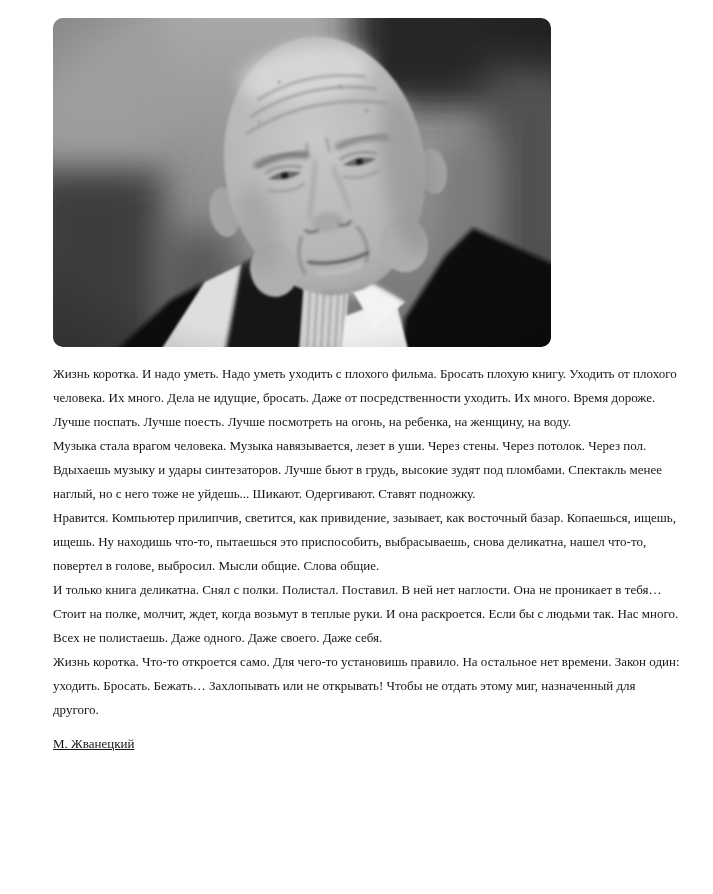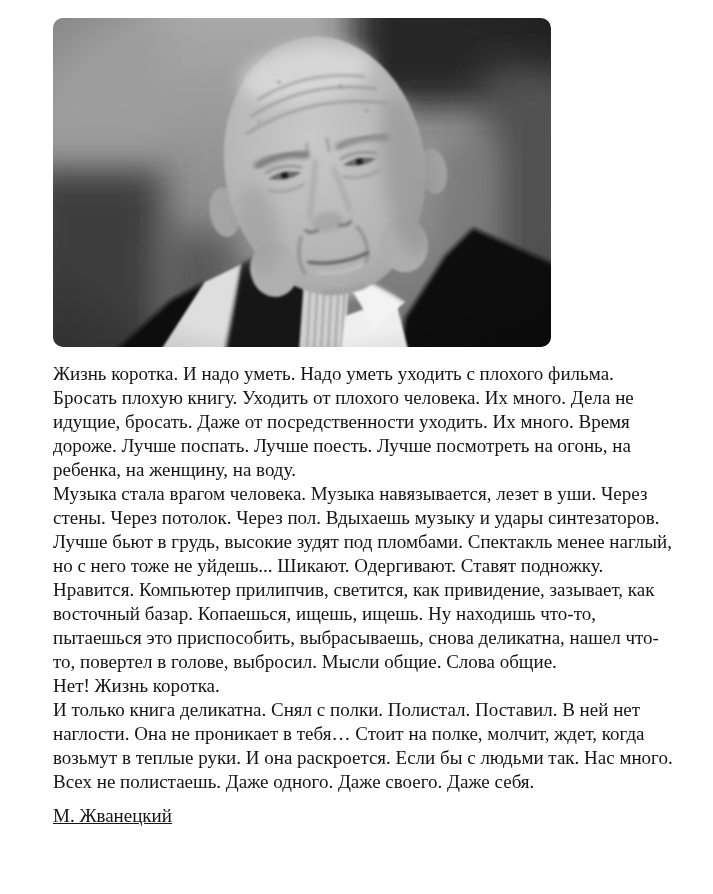--- a/index.html
+++ b/index.html
@@ -23,21 +23,21 @@
     border-radius: 10px;
     overflow: hidden;
     background: #8d8d8d;
   }
   .photo-wrap svg { display: block; }
   .article {
     position: absolute;
     left: 53px;
     top: 362px;
     width: 627px;
-    font-size: 19px;
+    font-size: 13px;
     line-height: 24px;
     color: #151515;
     text-align: left;
   }
   .article p { margin: 0; }
   .signature { margin-top: 10px !important; text-decoration: underline; }
 </style>
 </head>
 <body>
 
@@ -168,16 +168,16 @@
 
       <rect width="498" height="329" fill="url(#vig)"></rect>
     </g>
   </svg>
 </div>
 
 <div class="article">
     <p>Жизнь коротка. И надо уметь. Надо уметь уходить с плохого фильма. Бросать плохую книгу. Уходить от плохого человека. Их много. Дела не идущие, бросать. Даже от посредственности уходить. Их много. Время дороже. Лучше поспать. Лучше поесть. Лучше посмотреть на огонь, на ребенка, на женщину, на воду.</p>
     <p>Музыка стала врагом человека. Музыка навязывается, лезет в уши. Через стены. Через потолок. Через пол. Вдыхаешь музыку и удары синтезаторов. Лучше бьют в грудь, высокие зудят под пломбами. Спектакль менее наглый, но с него тоже не уйдешь... Шикают. Одергивают. Ставят подножку.</p>
     <p>Нравится. Компьютер прилипчив, светится, как привидение, зазывает, как восточный базар. Копаешься, ищешь, ищешь. Ну находишь что-то, пытаешься это приспособить, выбрасываешь, снова деликатна, нашел что-то, повертел в голове, выбросил. Мысли общие. Слова общие.</p>
-    <p>Нет! Жизнь коротка.</p>
     <p>И только книга деликатна. Снял с полки. Полистал. Поставил. В ней нет наглости. Она не проникает в тебя… Стоит на полке, молчит, ждет, когда возьмут в теплые руки. И она раскроется. Если бы с людьми так. Нас много. Всех не полистаешь. Даже одного. Даже своего. Даже себя.</p>
+    <p>Жизнь коротка. Что-то откроется само. Для чего-то установишь правило. На остальное нет времени. Закон один: уходить. Бросать. Бежать… Захлопывать или не открывать! Чтобы не отдать этому миг, назначенный для другого.</p>
     <p class="signature">М. Жванецкий</p>
   </div>
 
 </body></html>

